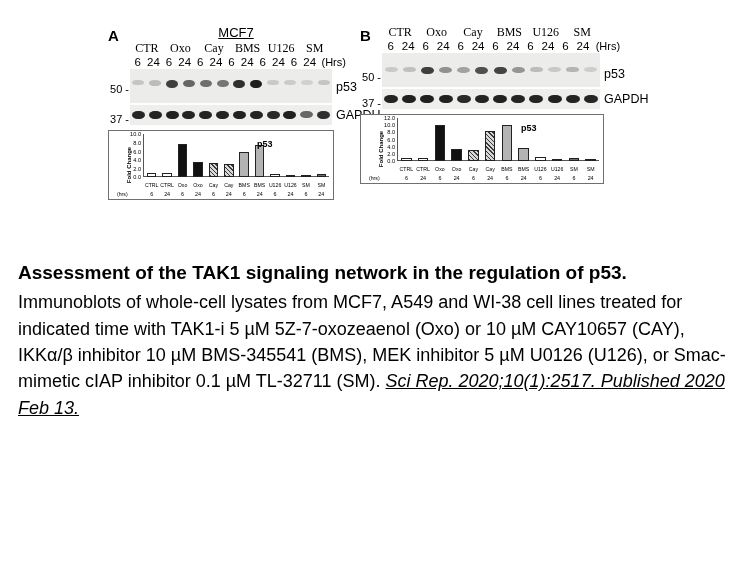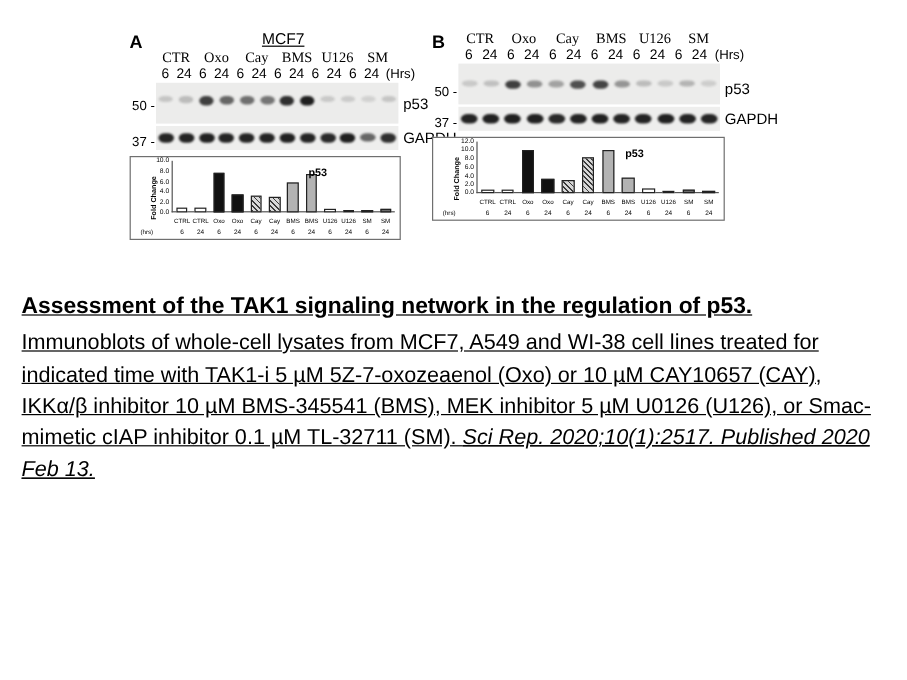--- a/index.html
+++ b/index.html
@@ -213,23 +213,22 @@
   .chart-legend {
     position: absolute;
     font-size: 9px;
     font-weight: bold;
   }
 
   
   #caption {
     position: absolute;
     left: 18px;
-    top: 243px;
+    top: 260px;
     width: 716px;
-    text-decoration: underline;
   }
   #caption-title {
     font-size: 19px;
     font-weight: bold;
     line-height: 1.32;
     margin: 0;
   }
   #caption-body {
     font-size: 18px;
     line-height: 1.47;

